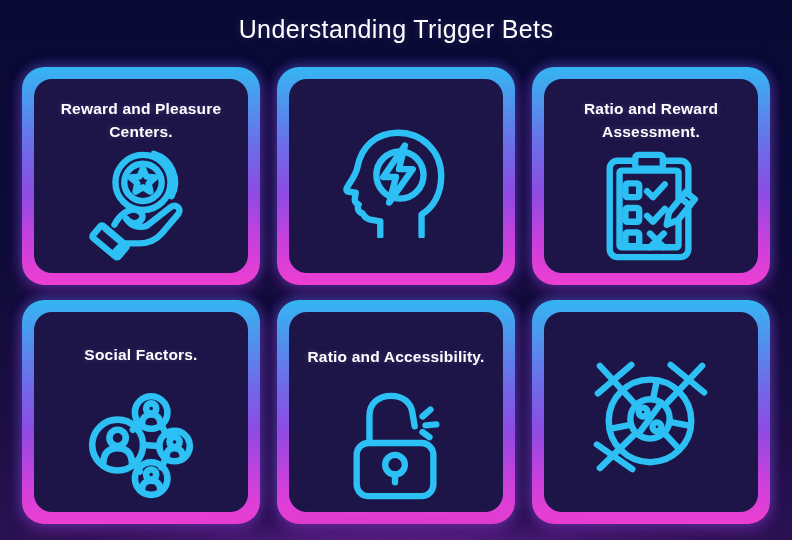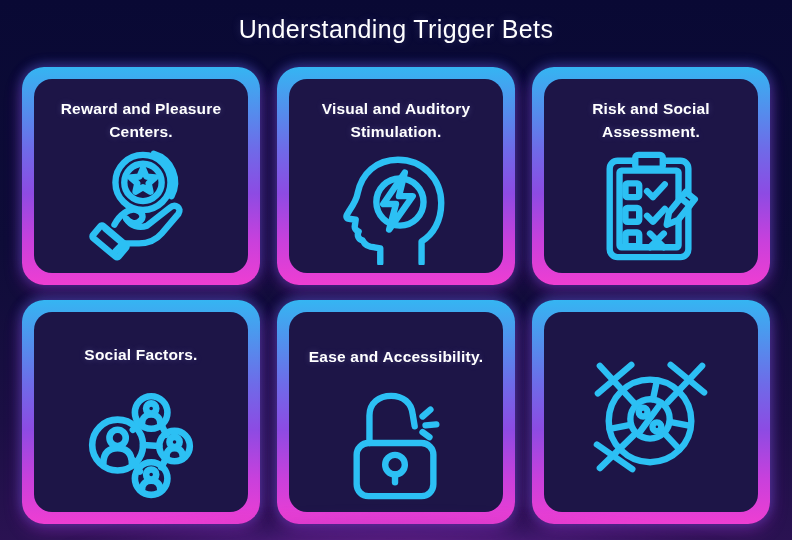--- a/index.html
+++ b/index.html
@@ -98,37 +98,34 @@
           <path class="stroke" d="M45,73 C49,80 58,83 66,80 L89,62 C95,57 102,62 98,68 L81,88 C75,95 67,98 58,98 L42,98 L34,106"></path>
           <rect class="stroke" x="-17" y="-8" width="34" height="16" rx="2" transform="translate(28,96) rotate(40)"></rect>
           <path class="stroke" stroke-width="5" d="M-12,0 L12,0" transform="translate(33,91) rotate(40)"></path>
         </svg>
       </div>
     </div>
   </div>
 
   <div class="card">
     <div class="card-inner">
-      <div class="card-title-area">
-        <div class="card-title">Visual and Auditory Stimulation.</div>
-      </div>
       <div class="icon-area">
         <svg width="118" height="118" viewBox="0 0 120 120">
           <path class="stroke" d="M86,118 L86,96 C98,89 106,75 106,57 C106,32 87,13 62,13 C40,13 25,27 21,47 C20,53 17,58 13,64 L10,69 C9,71 10,73 12,73 L19,74 L18,81 C18,84 20,85 22,86 C20,90 22,94 26,95 C28,99 32,102 38,102 L44,103 L44,118"></path>
           <circle class="stroke" cx="64" cy="56" r="24"></circle>
           <path class="stroke" stroke-width="5.5" d="M69,26 L47,58 L60,58 L53,84 L77,50 L63,50 Z"></path>
         </svg>
       </div>
     </div>
   </div>
 
   <div class="card">
     <div class="card-inner">
       <div class="card-title-area">
-        <div class="card-title">Risk and Social Assessment.</div>
+        <div class="card-title">Ratio and Reward Assessment.</div>
       </div>
       <div class="icon-area">
         <svg width="118" height="118" viewBox="0 0 120 120">
           <rect class="stroke" x="18" y="14" width="80" height="98" rx="8"></rect>
           <rect class="stroke" stroke-width="5.5" x="28" y="24" width="60" height="78" rx="2"></rect>
           <rect class="stroke mask" x="44" y="8" width="28" height="14" rx="3"></rect>
           <rect class="stroke" stroke-width="5.5" x="34" y="37" width="14" height="14" rx="2"></rect>
           <rect class="stroke" stroke-width="5.5" x="34" y="62" width="14" height="14" rx="2"></rect>
           <rect class="stroke" stroke-width="5.5" x="34" y="87" width="14" height="14" rx="2"></rect>
           <path class="stroke" d="M56,45 L62,51 L74,38"></path>
@@ -164,21 +161,21 @@
           <circle class="stroke" stroke-width="5" cx="70" cy="91" r="5"></circle>
           <path class="stroke" stroke-width="5" d="M61,106 C61,100 65,97 70,97 C75,97 79,100 79,106"></path>
         </svg>
       </div>
     </div>
   </div>
 
   <div class="card">
     <div class="card-inner">
       <div class="card-title-area">
-        <div class="card-title">Ease and Accessibility.</div>
+        <div class="card-title">Ratio and Accessibility.</div>
       </div>
       <div class="icon-area">
         <svg width="118" height="118" viewBox="0 0 120 120">
           <path class="stroke" stroke-width="7" d="M33,58 L33,30 C33,17 43,10 55,10 C67,10 76,17 77,29 L79,41"></path>
           <rect class="stroke" stroke-width="7" x="20" y="58" width="78" height="54" rx="12"></rect>
           <path class="stroke" stroke-width="5.5" d="M87,31 L95,24 M90,40 L101,39 M87,47 L94,52"></path>
           <circle class="stroke" stroke-width="7" cx="59" cy="80" r="10"></circle>
           <path class="stroke" stroke-width="8" d="M59,90 L59,98"></path>
         </svg>
       </div>

